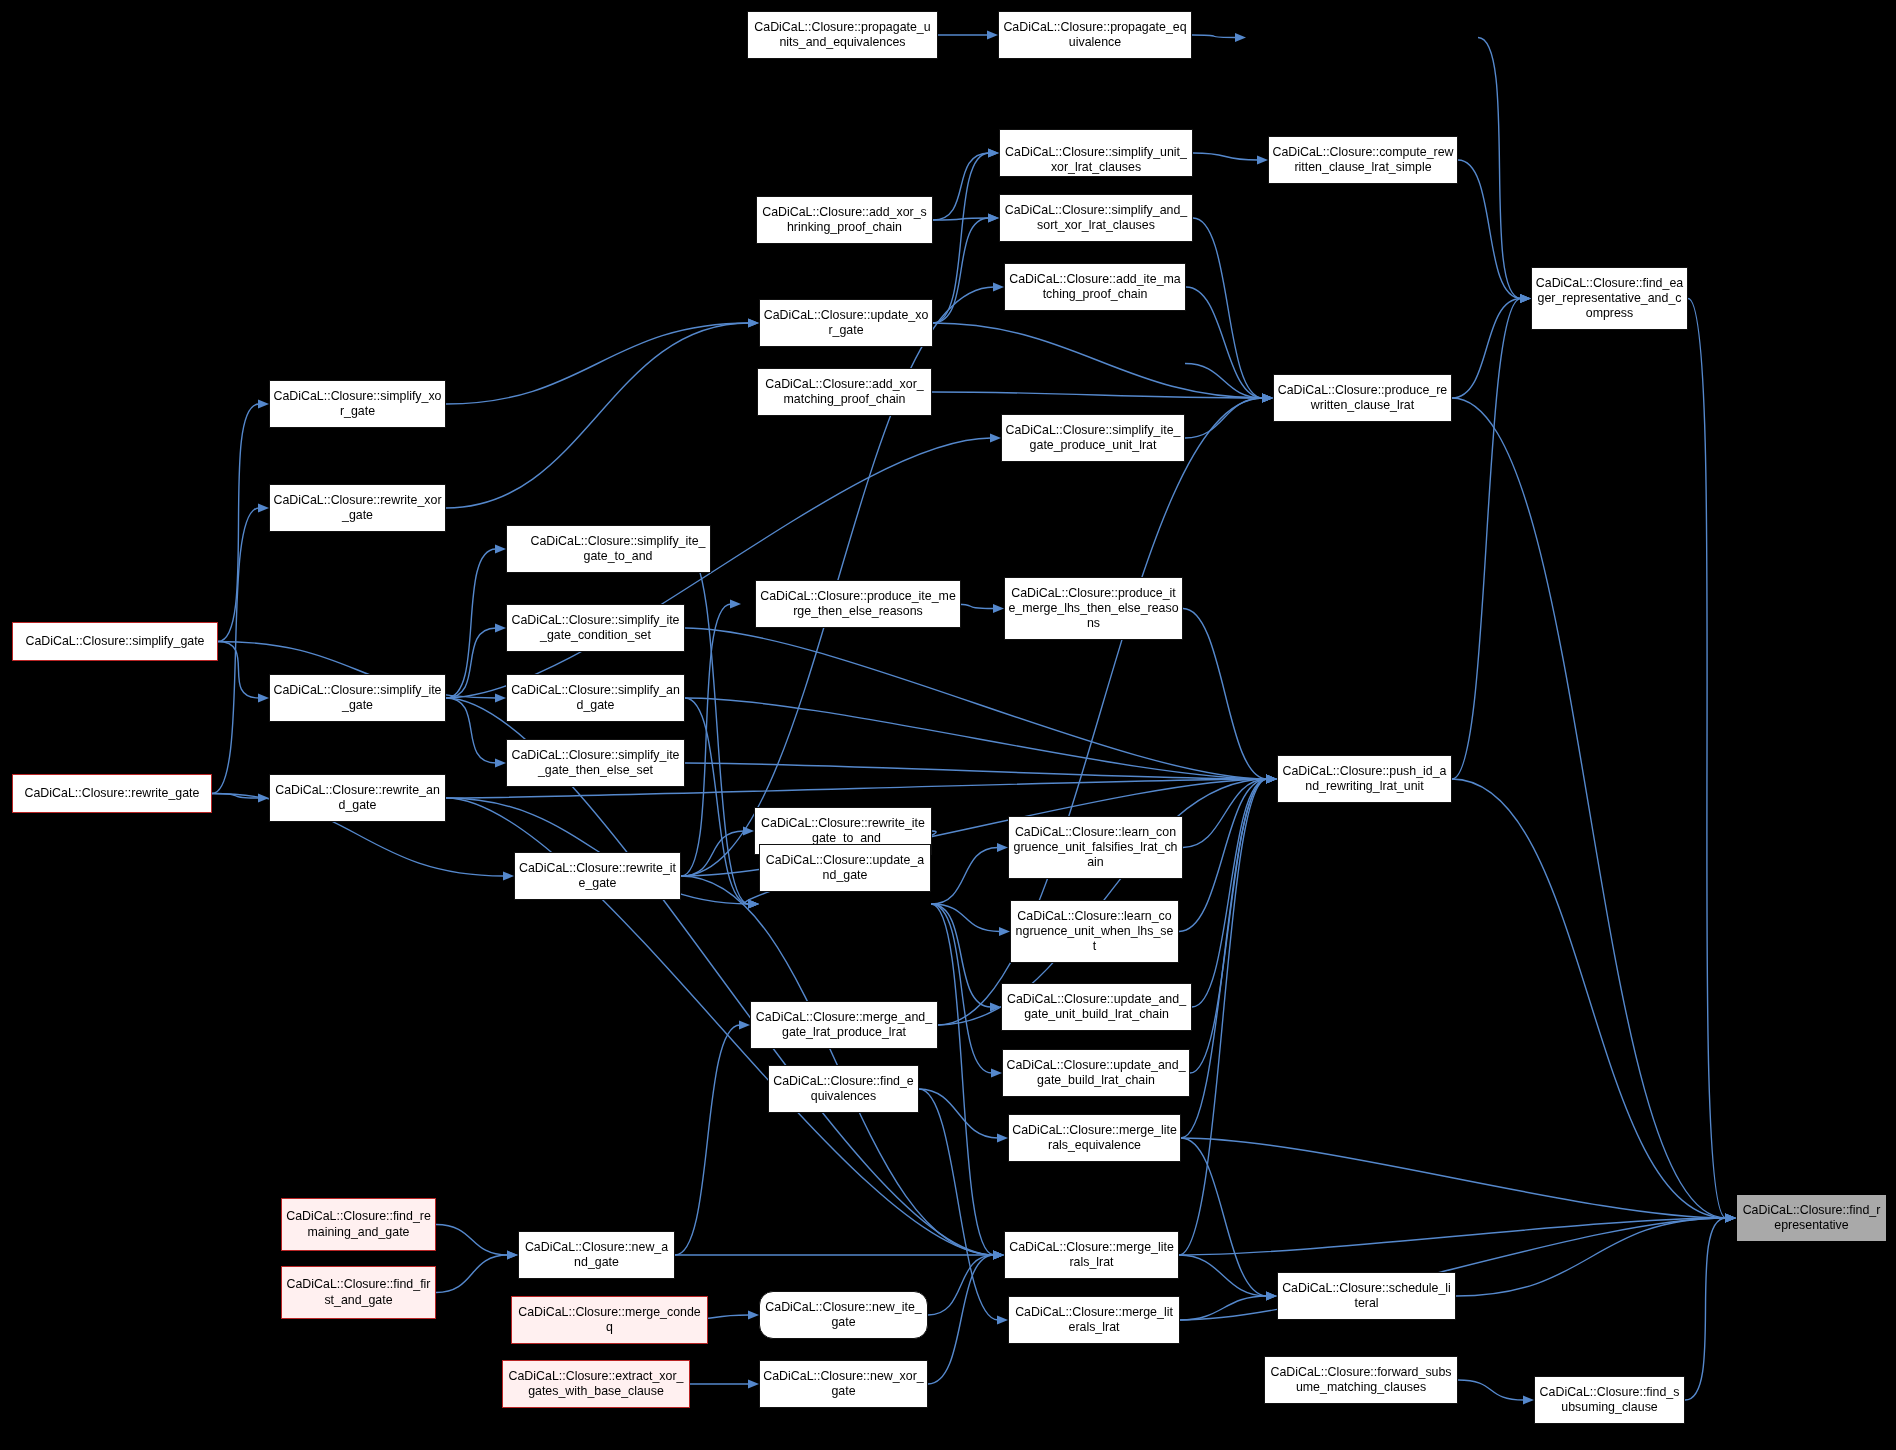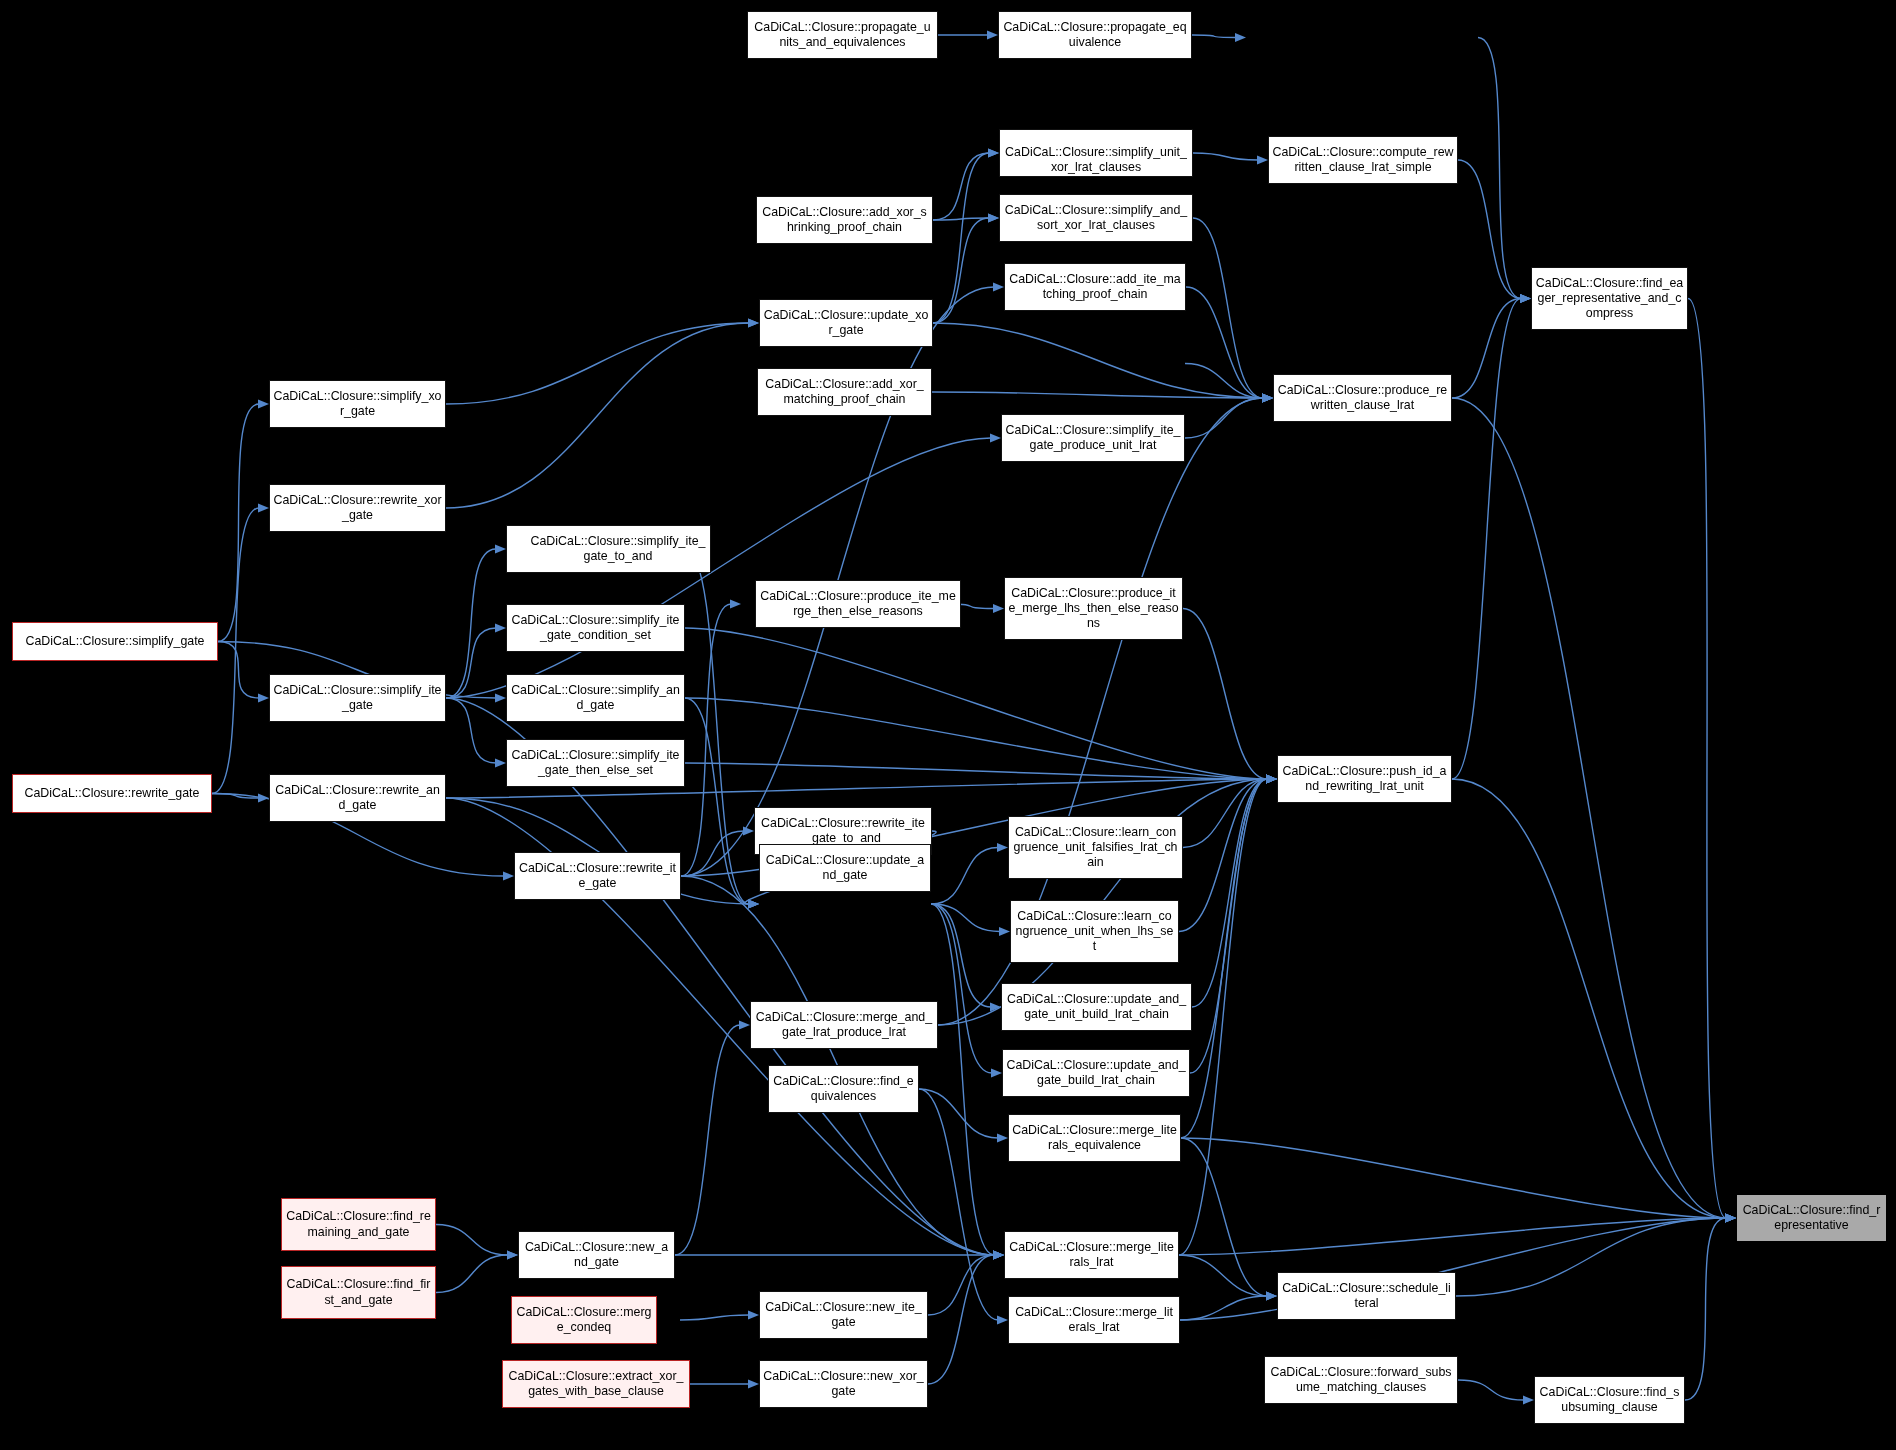--- a/index.html
+++ b/index.html
@@ -301,24 +301,24 @@
     </div>
     <div class="node normal" style="left: 1004px; top: 1231px; width: 175px; height: 48px;">
       <span>CaDiCaL::Closure::merge_literals_lrat</span>
     </div>
     <div class="node pink" style="left: 281px; top: 1266px; width: 155px; height: 53px;">
       <span>CaDiCaL::Closure::find_first_and_gate</span>
     </div>
     <div class="node normal" style="left: 1277px; top: 1272px; width: 179px; height: 48px;">
       <span>CaDiCaL::Closure::schedule_literal</span>
     </div>
-    <div class="node pink" style="left: 511px; top: 1296px; width: 146px; height: 48px;">
+    <div class="node pink" style="left: 511px; top: 1296px; width: 197px; height: 48px;">
       <span>CaDiCaL::Closure::merge_condeq</span>
     </div>
-    <div class="node normal" style="left: 759px; top: 1291px; width: 169px; height: 48px;">
+    <div class="node normal" style="left: 759px; top: 1291px; width: 169px; height: 48px; border-radius: 14px;">
       <span>CaDiCaL::Closure::new_ite_gate</span>
     </div>
     <div class="node normal" style="left: 1008px; top: 1296px; width: 172px; height: 48px;">
       <span>CaDiCaL::Closure::merge_literals_lrat</span>
     </div>
     <div class="node pink" style="left: 502px; top: 1360px; width: 188px; height: 48px;">
       <span>CaDiCaL::Closure::extract_xor_gates_with_base_clause</span>
     </div>
     <div class="node normal" style="left: 759px; top: 1360px; width: 169px; height: 48px;">
       <span>CaDiCaL::Closure::new_xor_gate</span>

